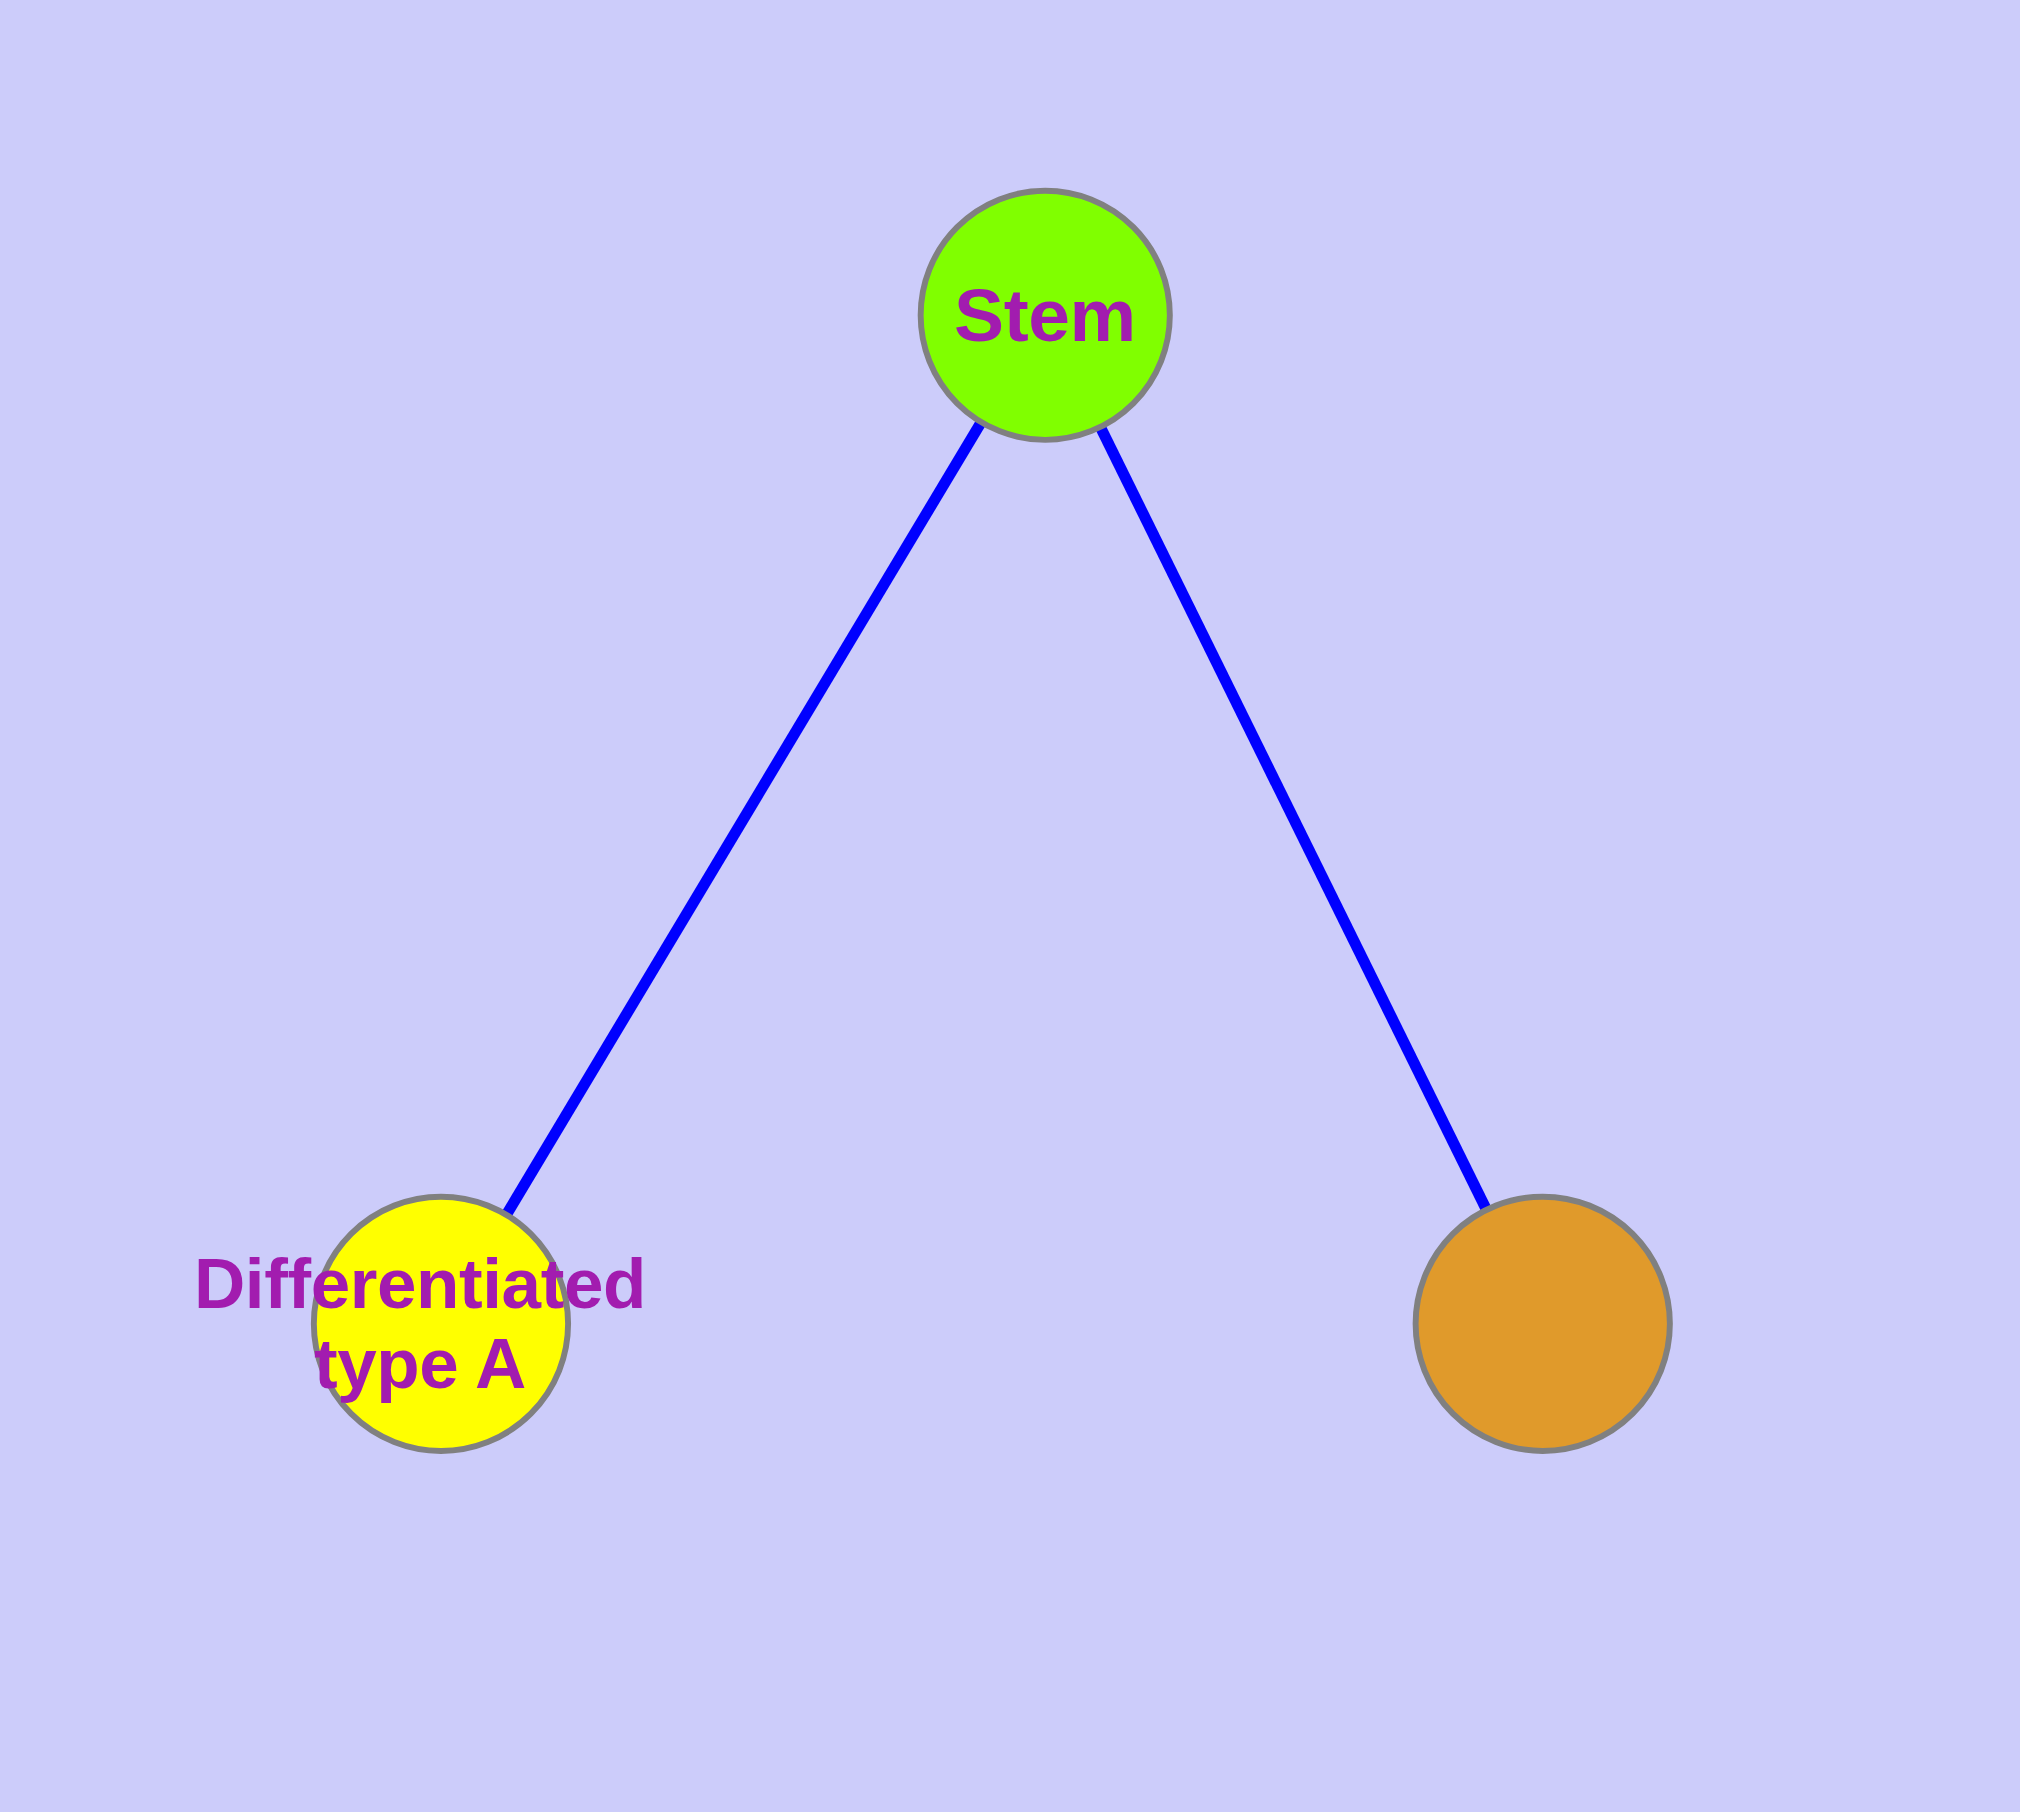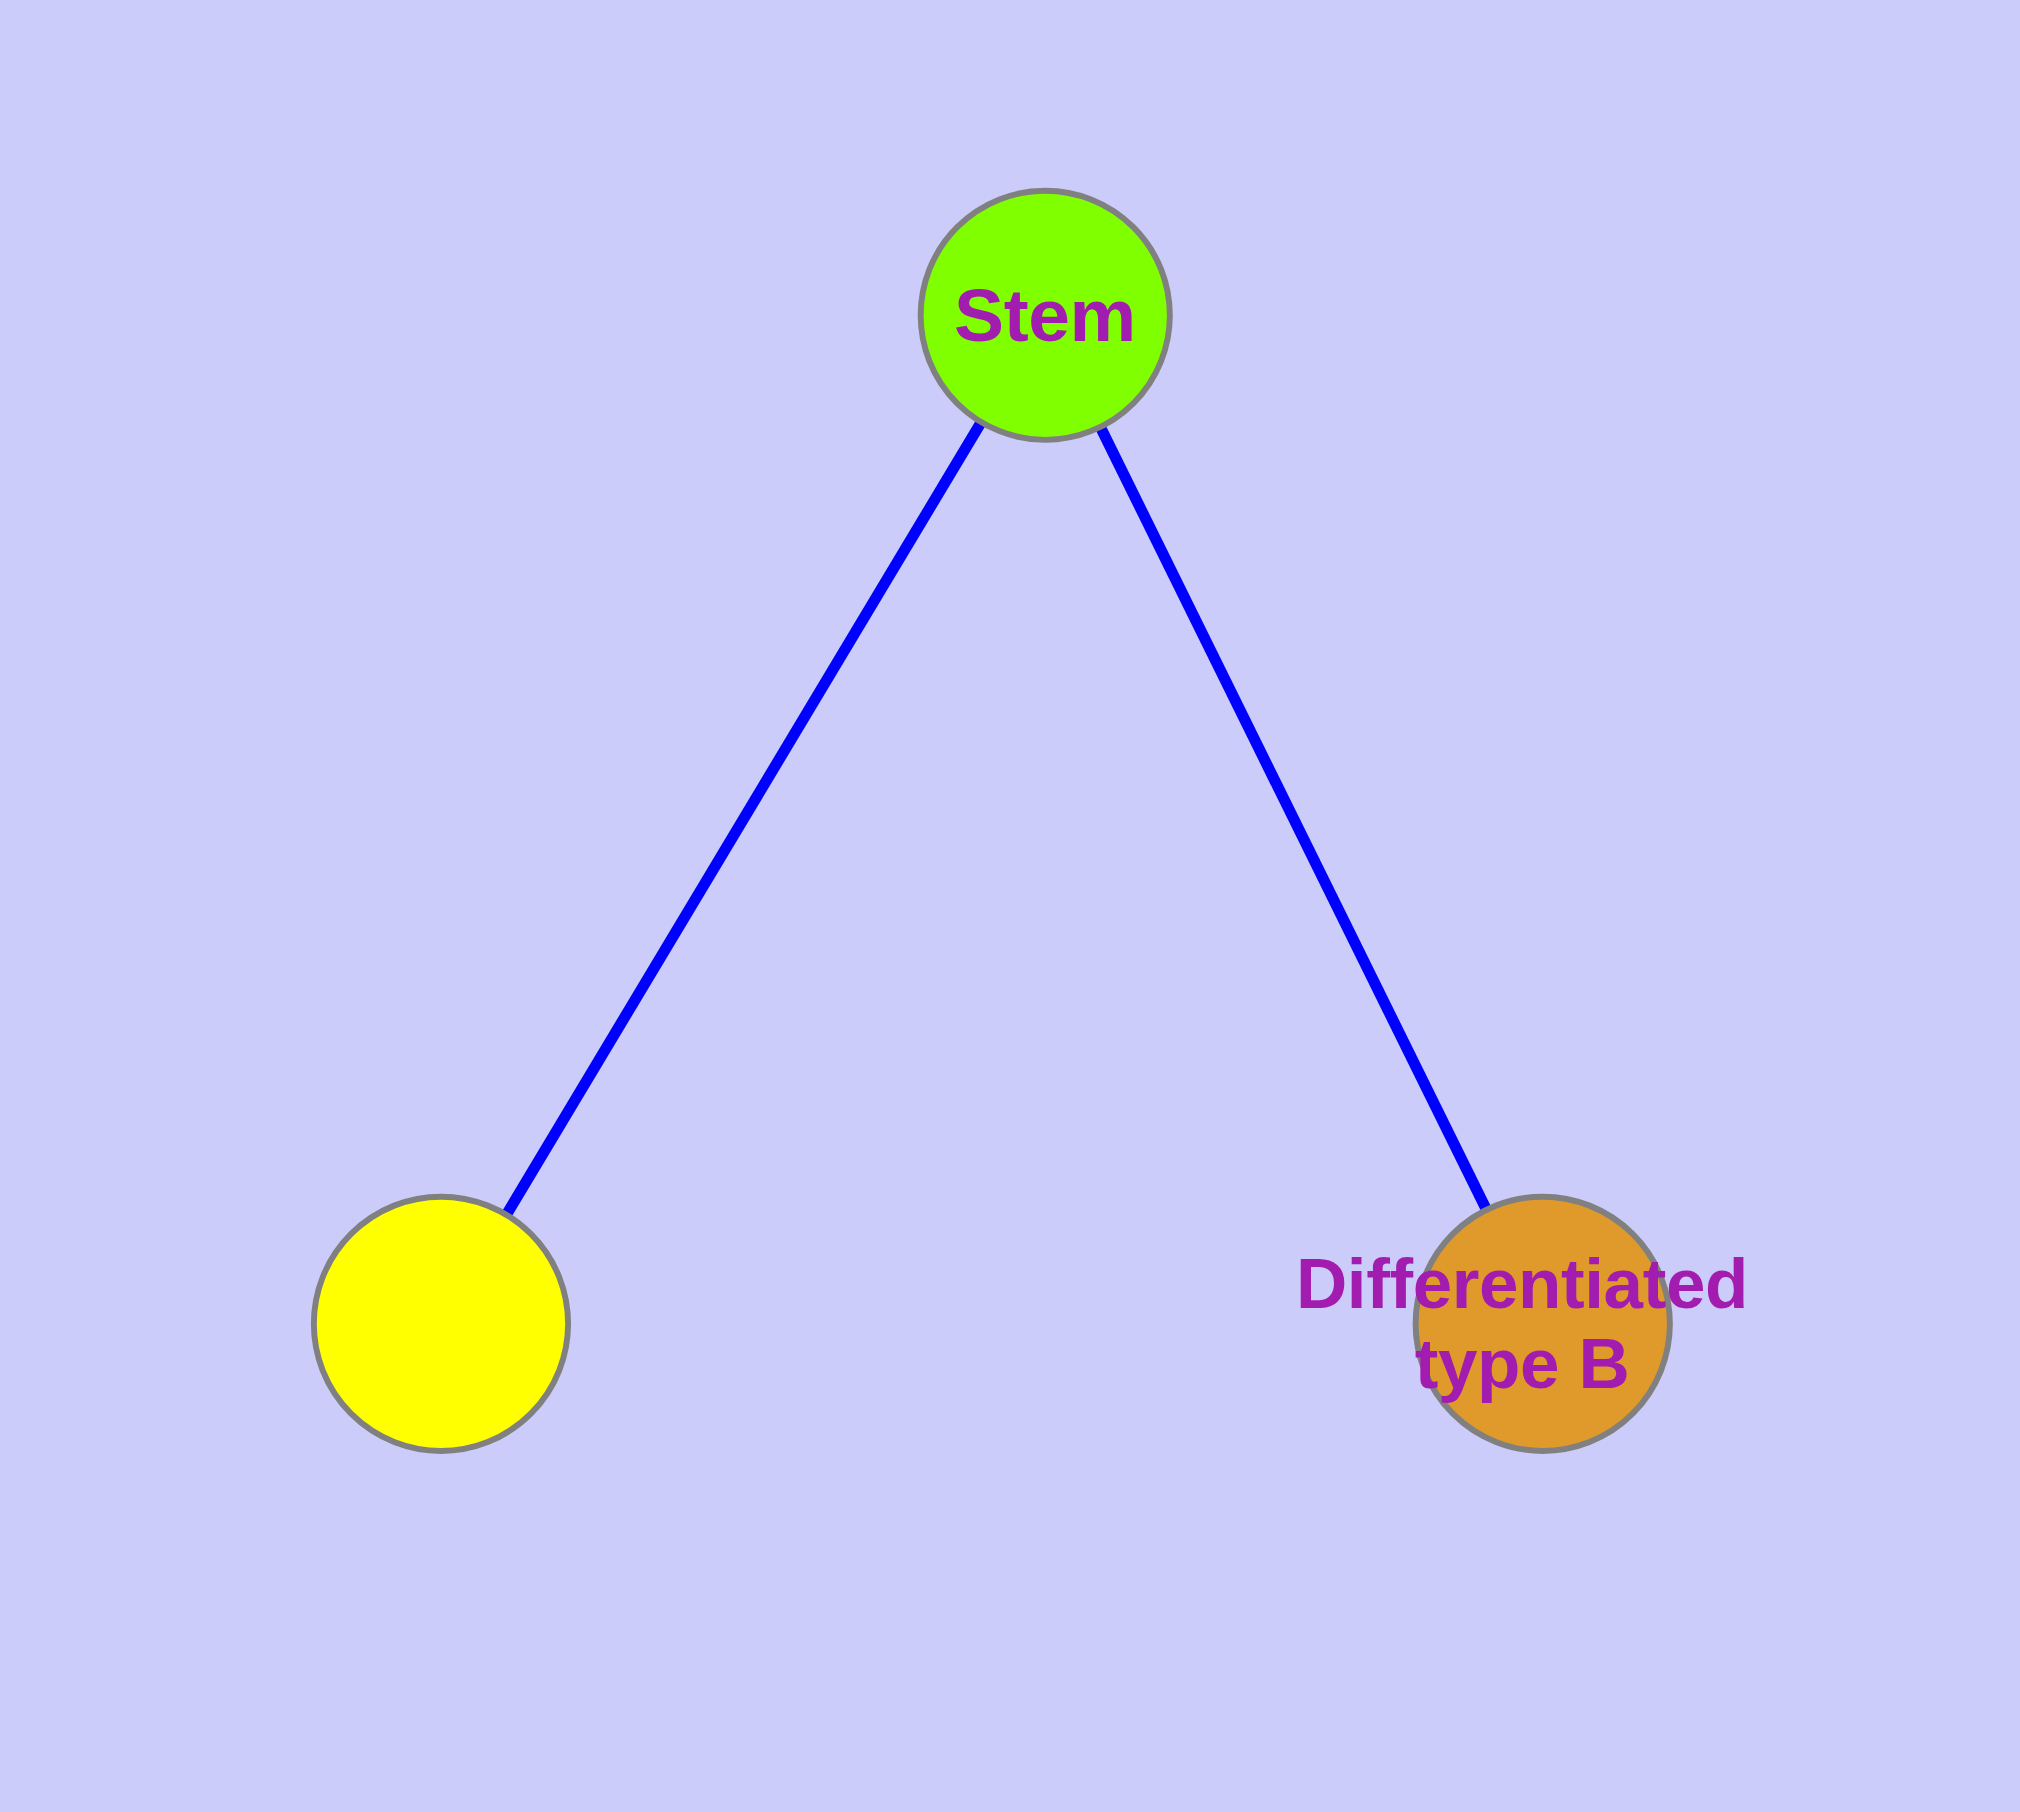--- a/index.html
+++ b/index.html
@@ -72,18 +72,18 @@
     </g>
     <g>
       <circle cx="520" cy="1562" r="150" fill="#ffff00" stroke="#808080" stroke-width="7"></circle>
       <circle cx="1820" cy="1562" r="150" fill="#e09a2b" stroke="#808080" stroke-width="7"></circle>
       <circle cx="1233" cy="372" r="147" fill="#80ff00" stroke="#808080" stroke-width="7"></circle>
     </g>
   </svg>
 
   <div class="node-label" id="label-stem">Stem</div>
 
+  <div class="node-label" id="label-type-a"><span>Differentiated</span>
+<span>type A</span></div>
 
-  <div class="node-label" id="label-type-b"><span>Differentiated</span>
-<span>type B</span></div>
 
 </div>
 
 
 </body></html>

